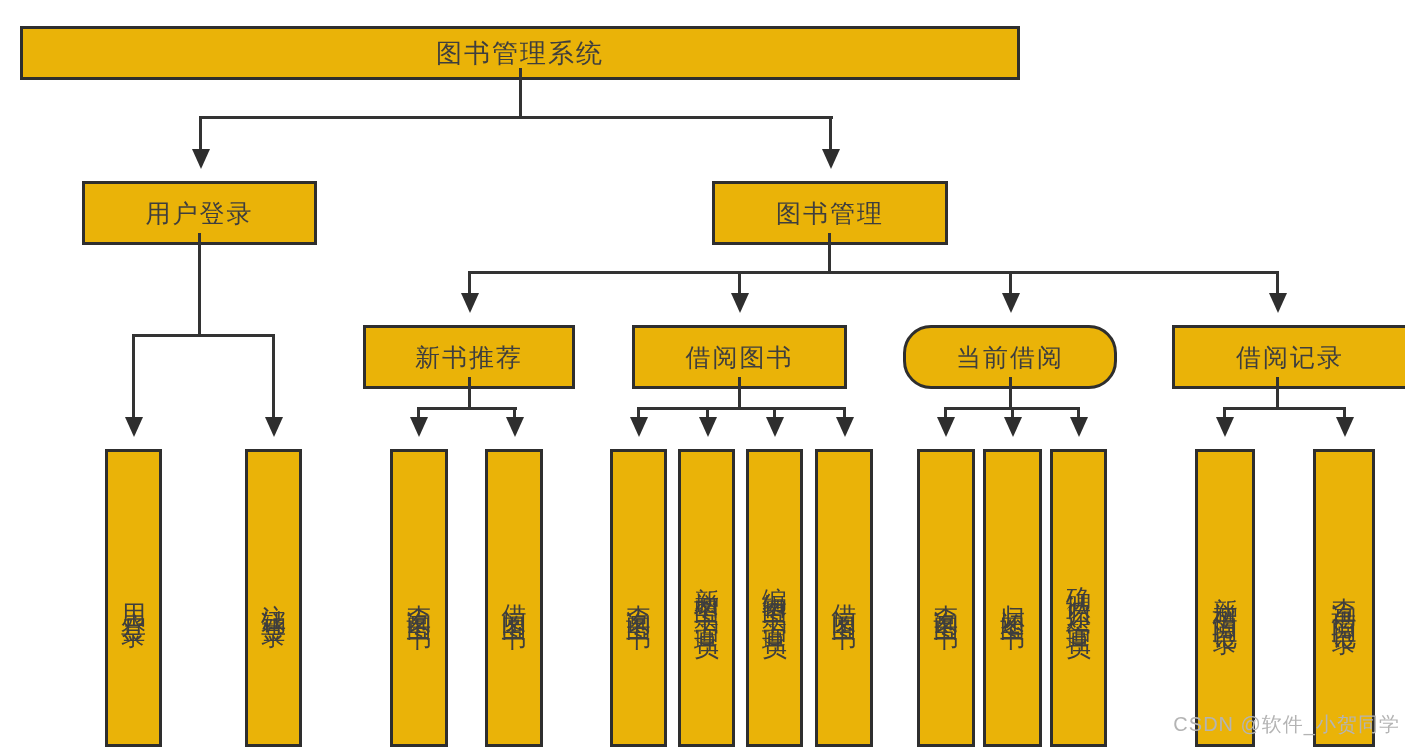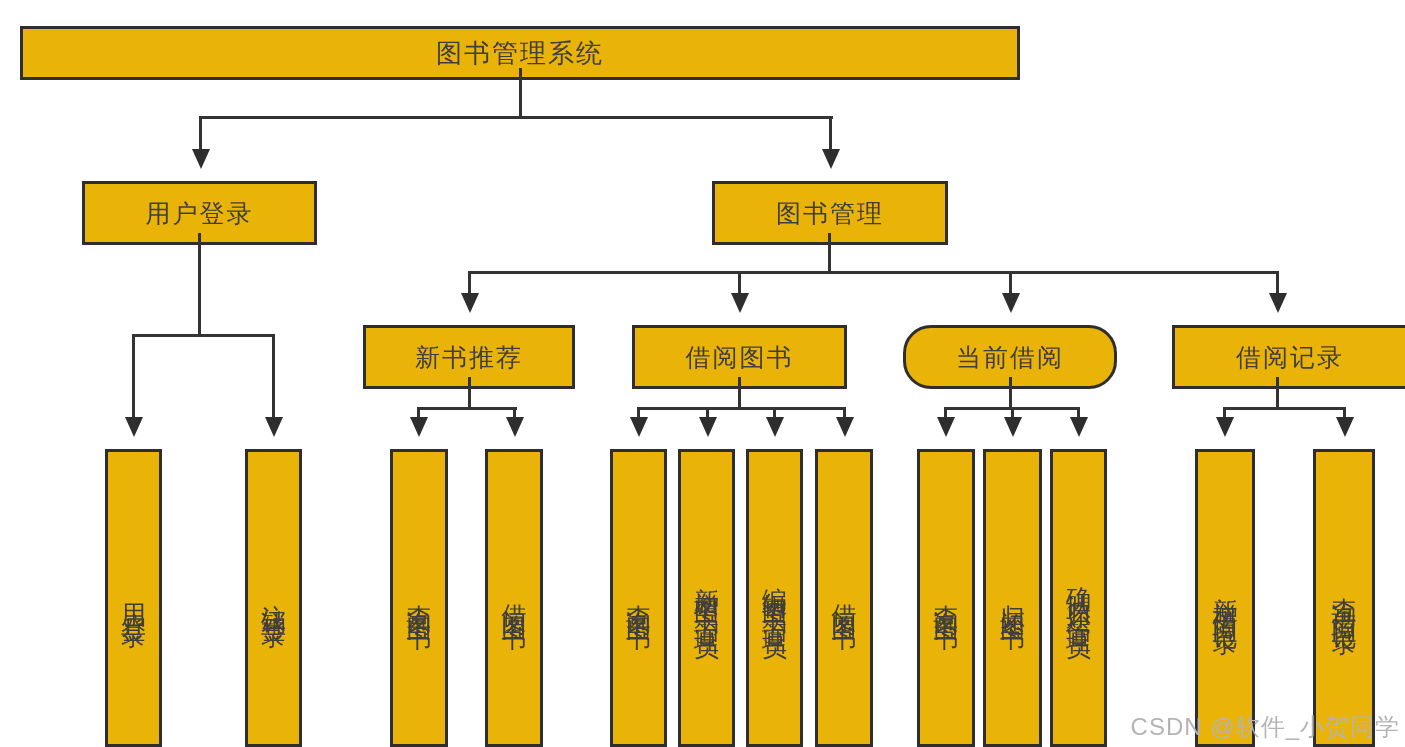--- a/index.html
+++ b/index.html
@@ -29,21 +29,21 @@
   .hline{position:absolute; height:3px; background:var(--line);}
   .arrow{position:absolute; width:3px; background:var(--line);}
   .arrow::after{
     content:""; position:absolute; top:100%; left:50%; margin-left:-9px;
     width:0; height:0;
     border-left:9px solid transparent; border-right:9px solid transparent;
     border-top:20px solid var(--border);
   }
   .watermark{
     position:absolute; right:5px; top:711px;
-    font-size:24px; color:var(--watermark); letter-spacing:1px;
+    font-size:20px; color:var(--watermark); letter-spacing:1px;
     white-space:nowrap; z-index:5;
   }
 </style>
 </head>
 <body>
 
 <div id="canvas">
 
   <div class="node root" style="left:20px;top:14px;width:1000px;height:54px;">
     <span>图书管理系统</span>

